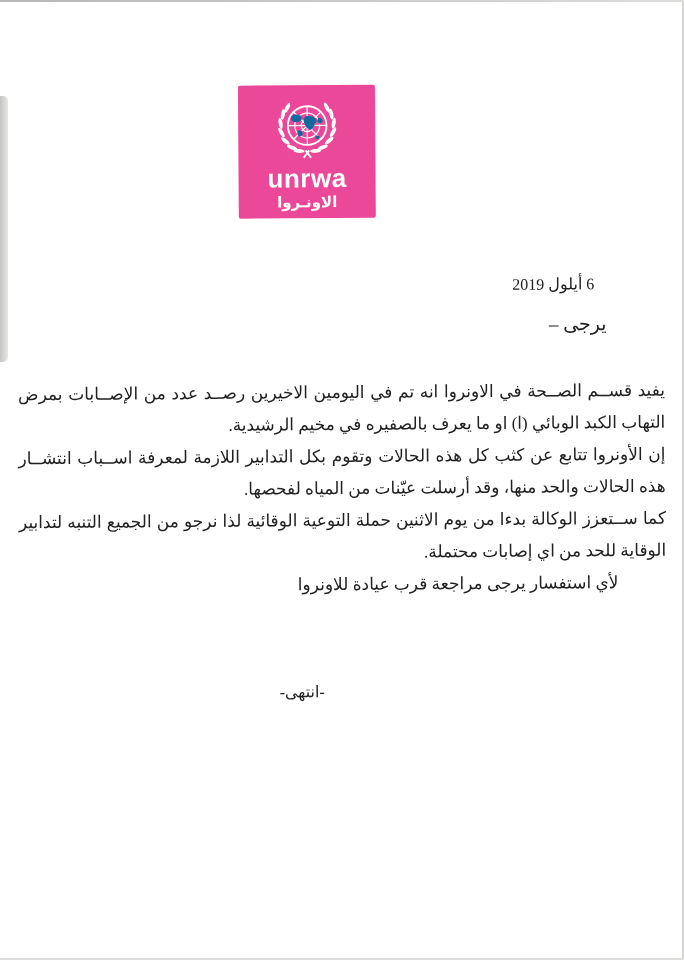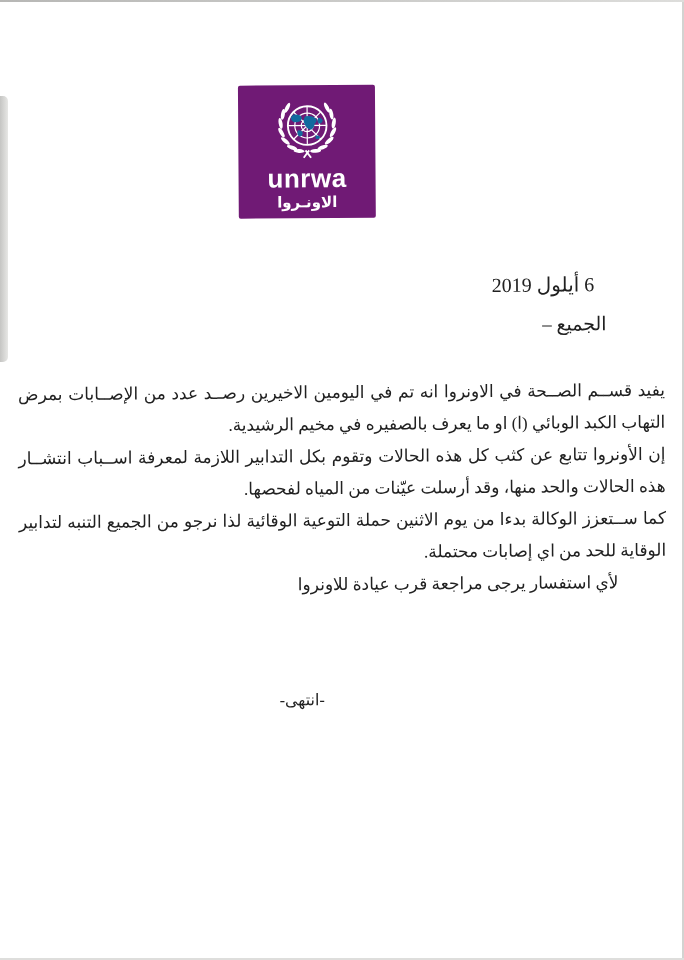--- a/index.html
+++ b/index.html
@@ -15,41 +15,41 @@
   .edge-right{position:absolute;top:2px;right:0;bottom:0;width:2px;background:#d3d3d1;}
   .edge-bottom{position:absolute;bottom:0;left:0;right:0;height:2px;background:#dededc;}
   .left-strip{position:absolute;left:0;top:96px;width:8px;height:266px;
     background:linear-gradient(to right,#c5c5c3,#e7e7e5);
     border-radius:0 5px 5px 0;}
   
   .sheet{position:absolute;inset:0;transform:rotate(-0.4deg);transform-origin:50% 40%;}
 
   
   .logo{position:absolute;left:240px;top:85px;width:137px;height:133px;
-    background:#701a75;border-radius:2px;text-align:center;}
+    background:#ec4899;border-radius:2px;text-align:center;}
   .logo svg{display:block;margin:7px auto 0;}
   .logo-latin{color:#fff;font-family:"Liberation Sans",sans-serif;
     font-weight:bold;font-size:26px;line-height:25px;letter-spacing:0.5px;}
   .logo-arabic{color:#fff;font-weight:bold;font-size:15px;line-height:22px;direction:rtl;}
 
   
   .date-line{position:absolute;top:274px;right:89px;direction:rtl;
-    font-size:20px;line-height:24px;white-space:nowrap;text-align:right;}
+    font-size:16px;line-height:24px;white-space:nowrap;text-align:right;}
   .city-line{position:absolute;top:314px;right:77px;direction:rtl;
     font-size:19px;line-height:24px;white-space:nowrap;}
 
   
   .paragraphs{position:absolute;left:18px;top:377px;width:647px;direction:rtl;}
   .line{display:block;height:32px;line-height:32px;font-size:17px;
     text-align:right;white-space:nowrap;overflow:visible;}
   .line.full{white-space:normal;text-align:justify;text-align-last:justify;}
   .line.indent{padding-left:0;padding-right:48px;}
 
   .end-mark{position:absolute;top:681px;left:245px;width:110px;text-align:center;
-    direction:rtl;font-size:16px;line-height:22px;margin-top:8px;}
+    direction:rtl;font-size:16px;line-height:22px;}
 </style>
 </head>
 <body>
 
 <div class="edge-top"></div>
 <div class="edge-right"></div>
 <div class="edge-bottom"></div>
 <div class="left-strip"></div>
 
 <div class="sheet">
@@ -89,21 +89,21 @@
         <path d="M48,26 q-3,4 -1,8 q2,5.5 7,6.5 q4,-2 4,-6.5 q3,-2 2,-5 q-4,-4.5 -12,-3 z"></path>
         <path d="M62,28 q4,-1 5,3 q-1,3 -4,3 q-3,-2 -1,-6 z"></path>
         <path d="M59,47 q4,-1 5,2 q-2,3 -5,1 z"></path>
       </g>
     </svg>
     <div class="logo-latin">unrwa</div>
     <div class="logo-arabic">الاونـروا</div>
   </div>
 
   <div class="date-line">6 أيلول 2019</div>
-  <div class="city-line">الجميع –</div>
+  <div class="city-line">يرجى –</div>
 
   <div class="paragraphs">
     <div class="line full">يفيد قســم الصــحة في الاونروا انه تم في اليومين الاخيرين رصــد عدد من الإصــابات بمرض</div>
     <div class="line">التهاب الكبد الوبائي (ا) او ما يعرف بالصفيره في مخيم الرشيدية.</div>
     <div class="line full">إن الأونروا تتابع عن كثب كل هذه الحالات وتقوم بكل التدابير اللازمة لمعرفة اســباب انتشــار</div>
     <div class="line">هذه الحالات والحد منها، وقد أرسلت عيّنات من المياه لفحصها.</div>
     <div class="line full">كما ســتعزز الوكالة بدءا من يوم الاثنين حملة التوعية الوقائية لذا نرجو من الجميع التنبه لتدابير</div>
     <div class="line">الوقاية للحد من اي إصابات محتملة.</div>
     <div class="line indent">لأي استفسار يرجى مراجعة قرب عيادة للاونروا</div>
   </div>

